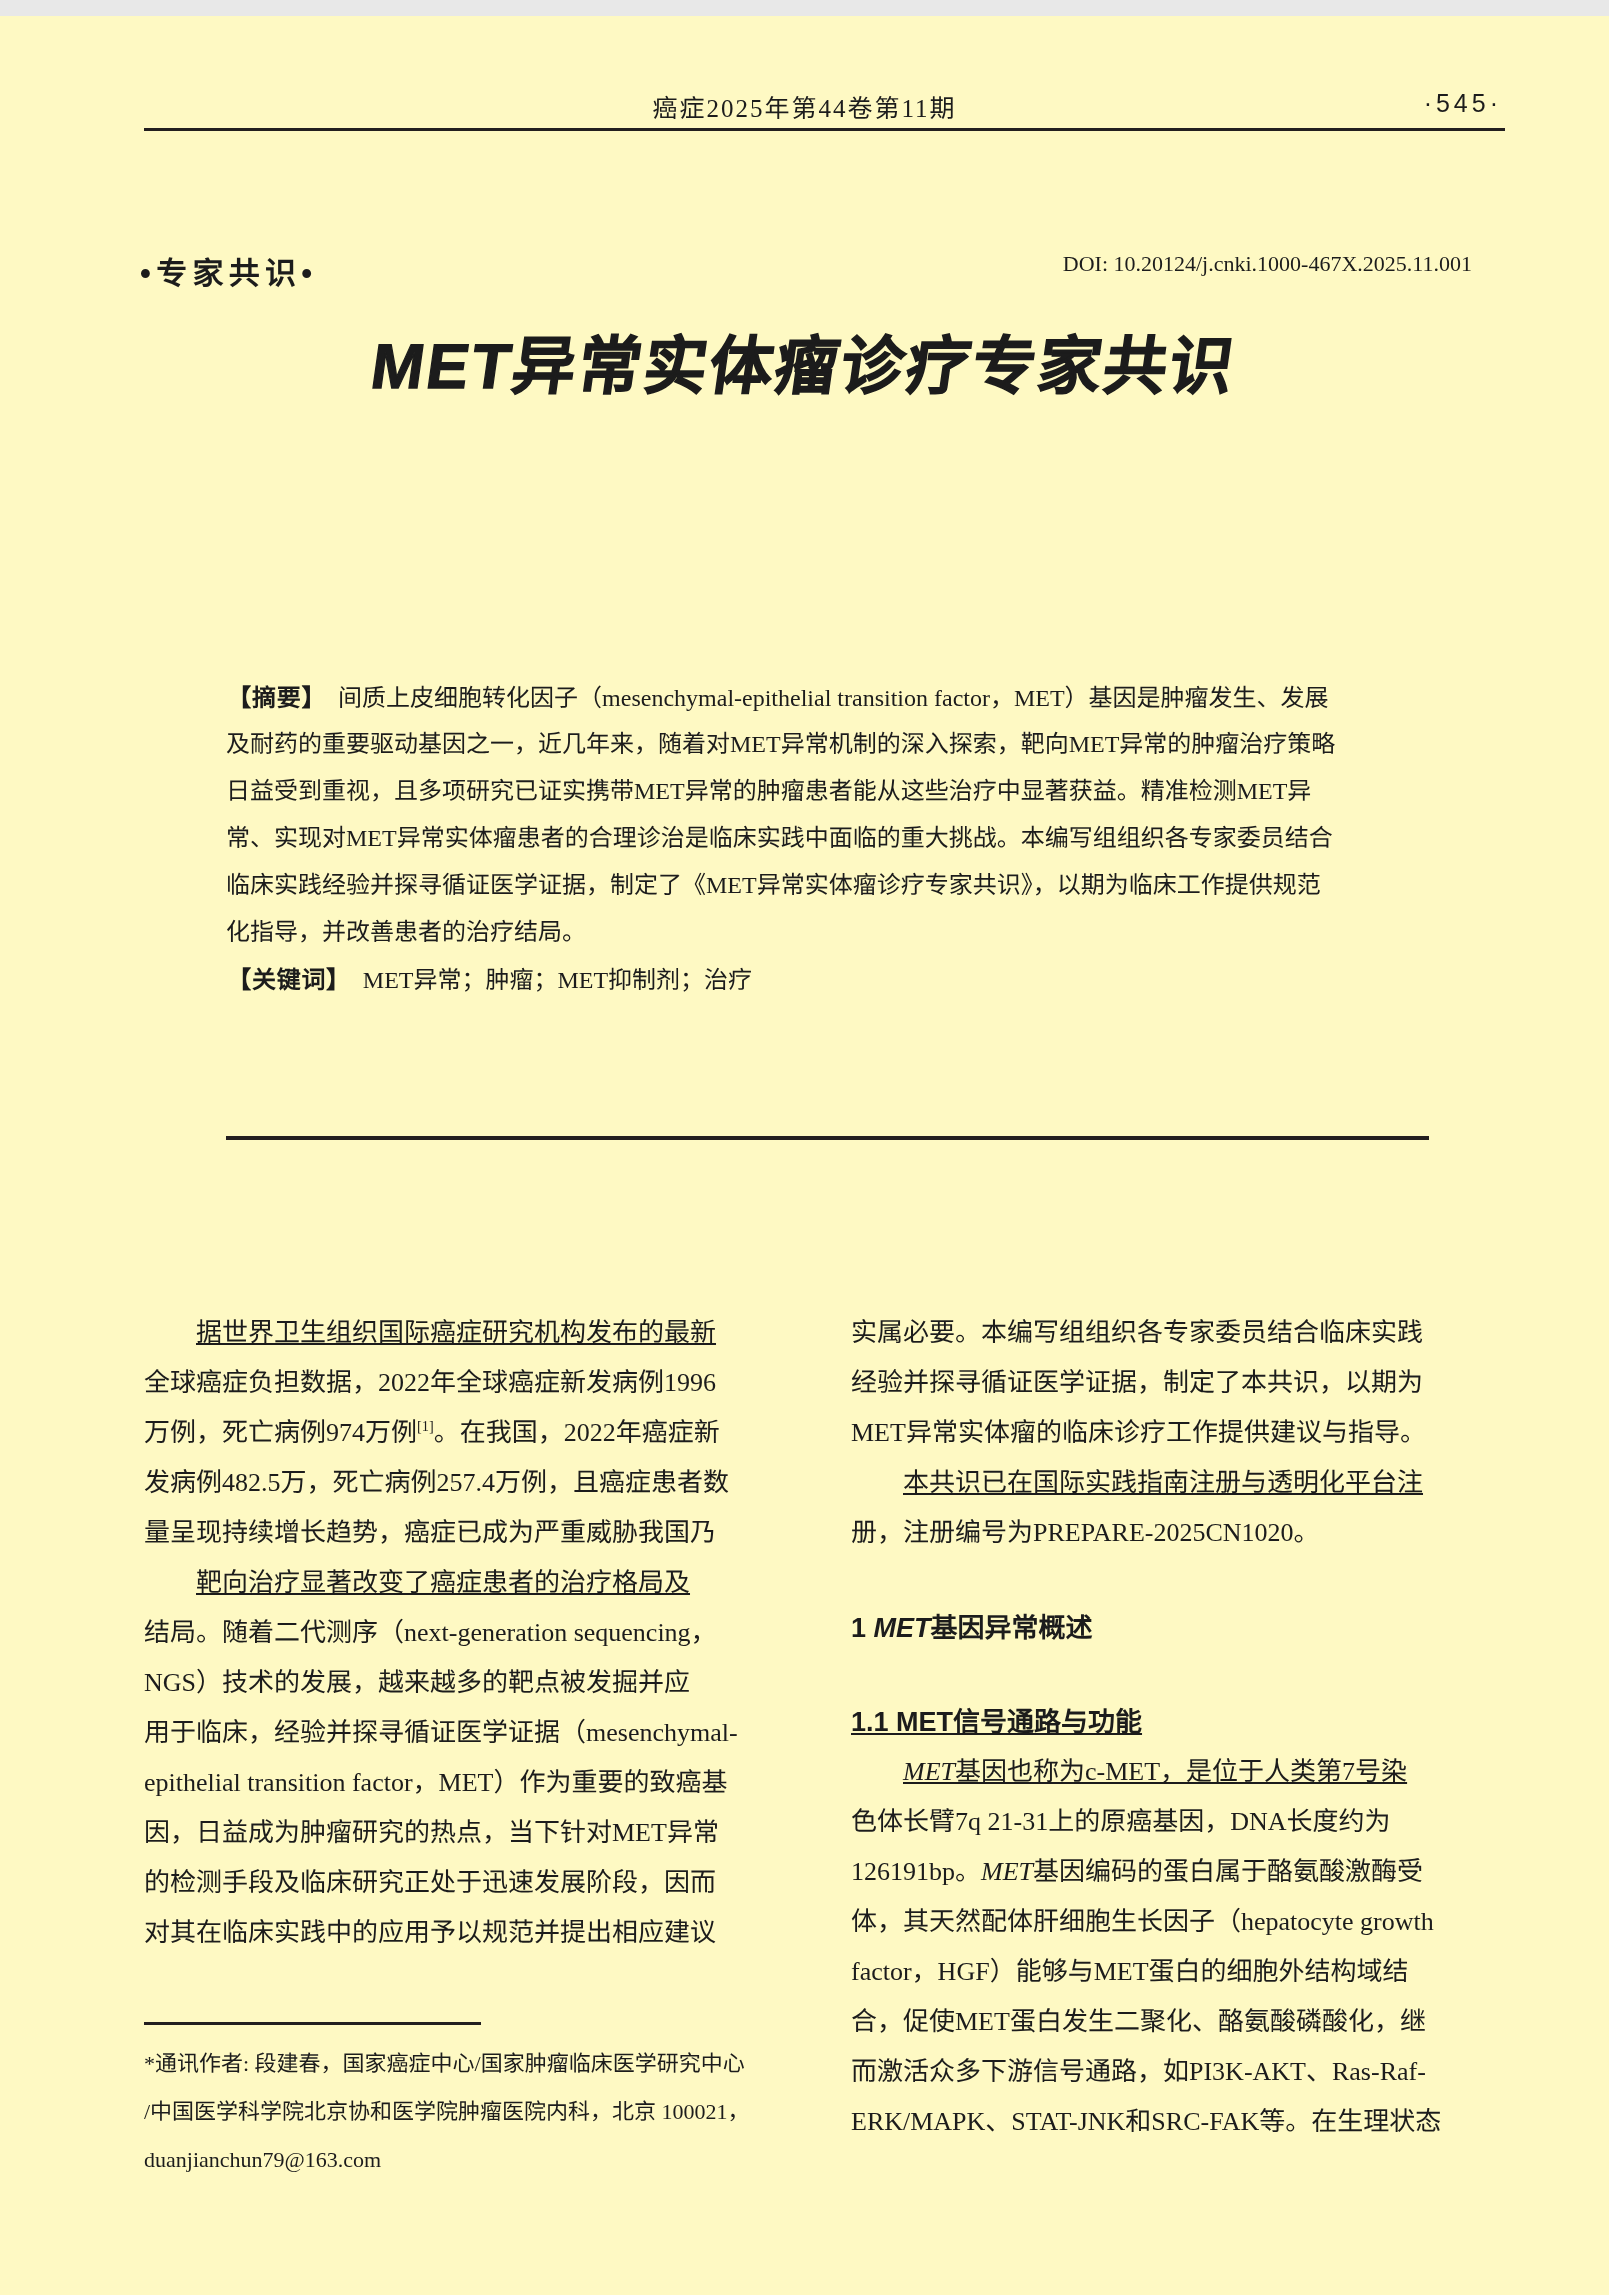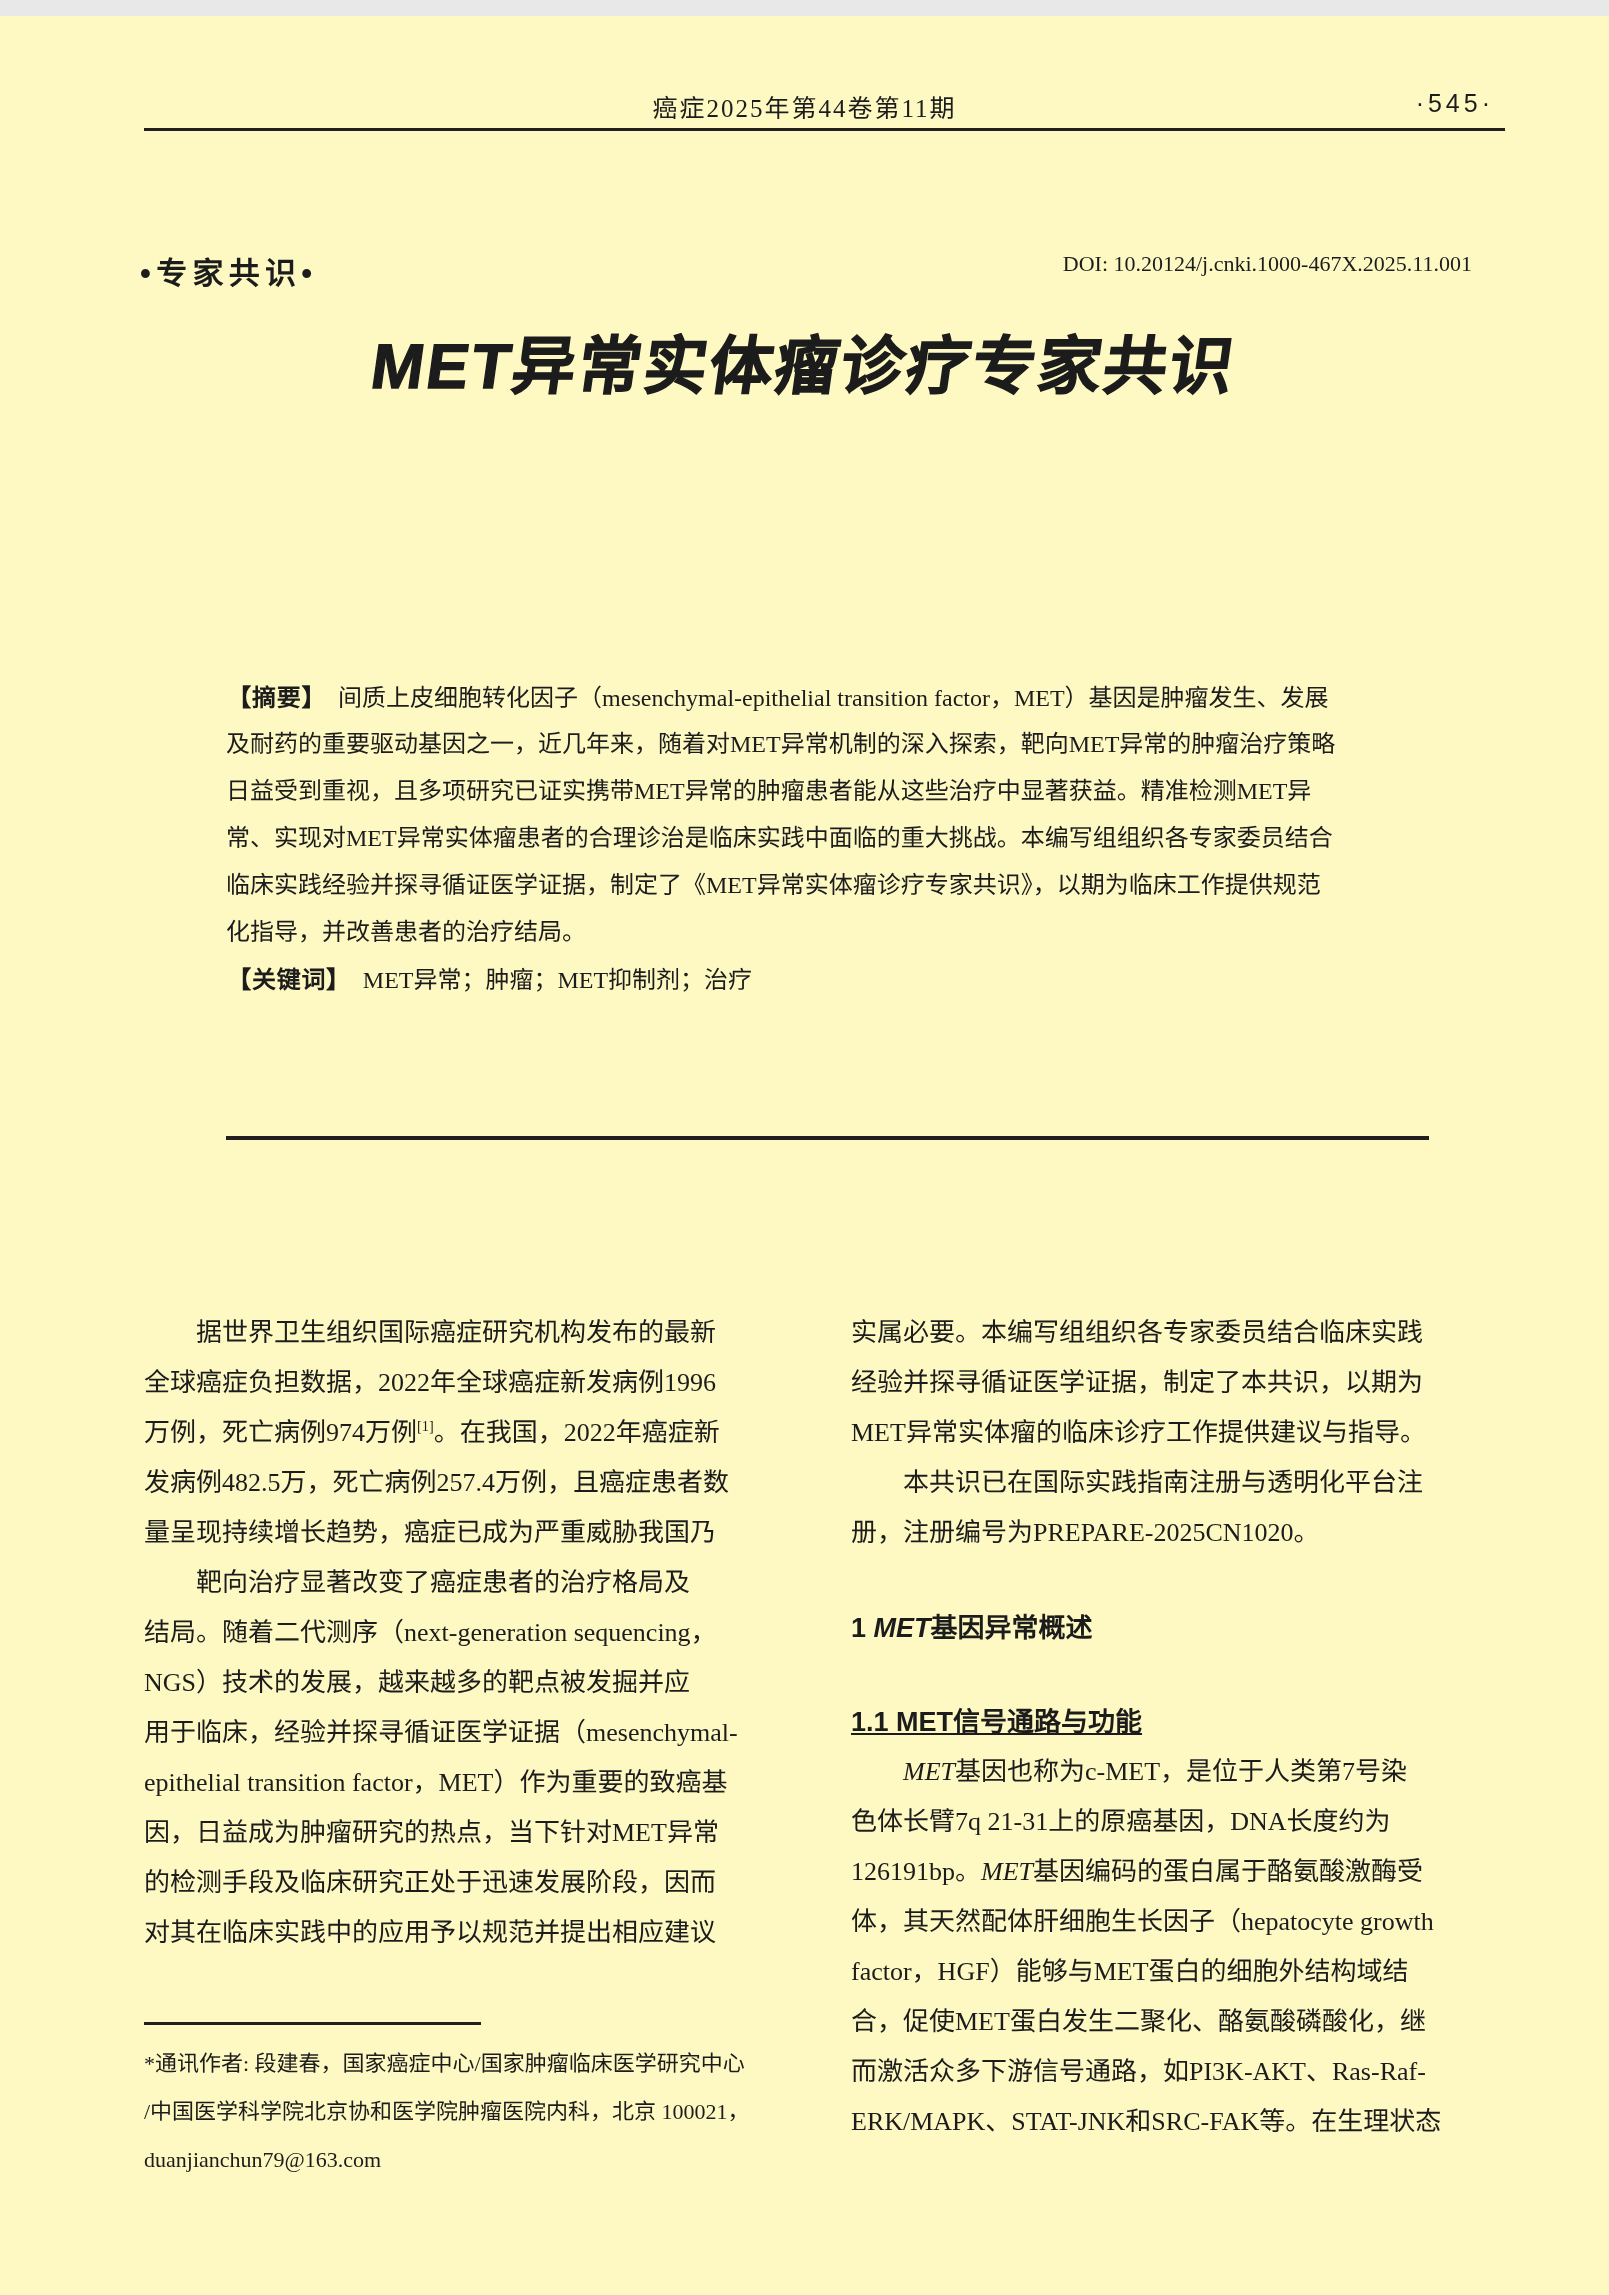--- a/index.html
+++ b/index.html
@@ -11,21 +11,21 @@
     color:#1c1c1c;
     font-family:"Liberation Serif","DejaVu Serif",serif;
     overflow:hidden;
   }
   
   .journal-issue{
     position:absolute;top:72px;left:0;right:0;
     text-align:center;font-size:25px;letter-spacing:2px;
   }
   .page-number{
-    position:absolute;top:73px;right:115px;
+    position:absolute;top:73px;right:107px;
     font-size:25px;letter-spacing:4px;
     font-family:"Liberation Sans","DejaVu Sans",sans-serif;
   }
   .header-rule{
     position:absolute;top:112px;left:144px;width:1361px;height:3.3px;
     background:#231f1f;
   }
   
   .section-tag{
     position:absolute;top:232px;left:140px;
@@ -61,21 +61,21 @@
   .a-indent{padding-left:1.3px;}
   .mid-rule{
     position:absolute;top:1120px;left:226px;width:1203px;height:4px;
     background:#231f1f;
   }
   
   .col{position:absolute;top:1292px;font-size:26px;}
   .col-left{left:144px;width:651px;}
   .col-right{left:851px;width:653px;}
   .b-line{height:50px;line-height:50px;white-space:nowrap;}
-  .indent{padding-left:52px;}
+  .indent{padding-left:52px;text-decoration:underline;}
   sup{font-size:0.55em;line-height:0;}
   .sec-heading{
     height:50px;line-height:50px;white-space:nowrap;
     margin-top:45px;
     font-family:"Liberation Sans","DejaVu Sans",sans-serif;
     font-weight:bold;font-size:27px;
   }
   .sub-heading{
     height:50px;line-height:50px;white-space:nowrap;
     margin-top:44px;

